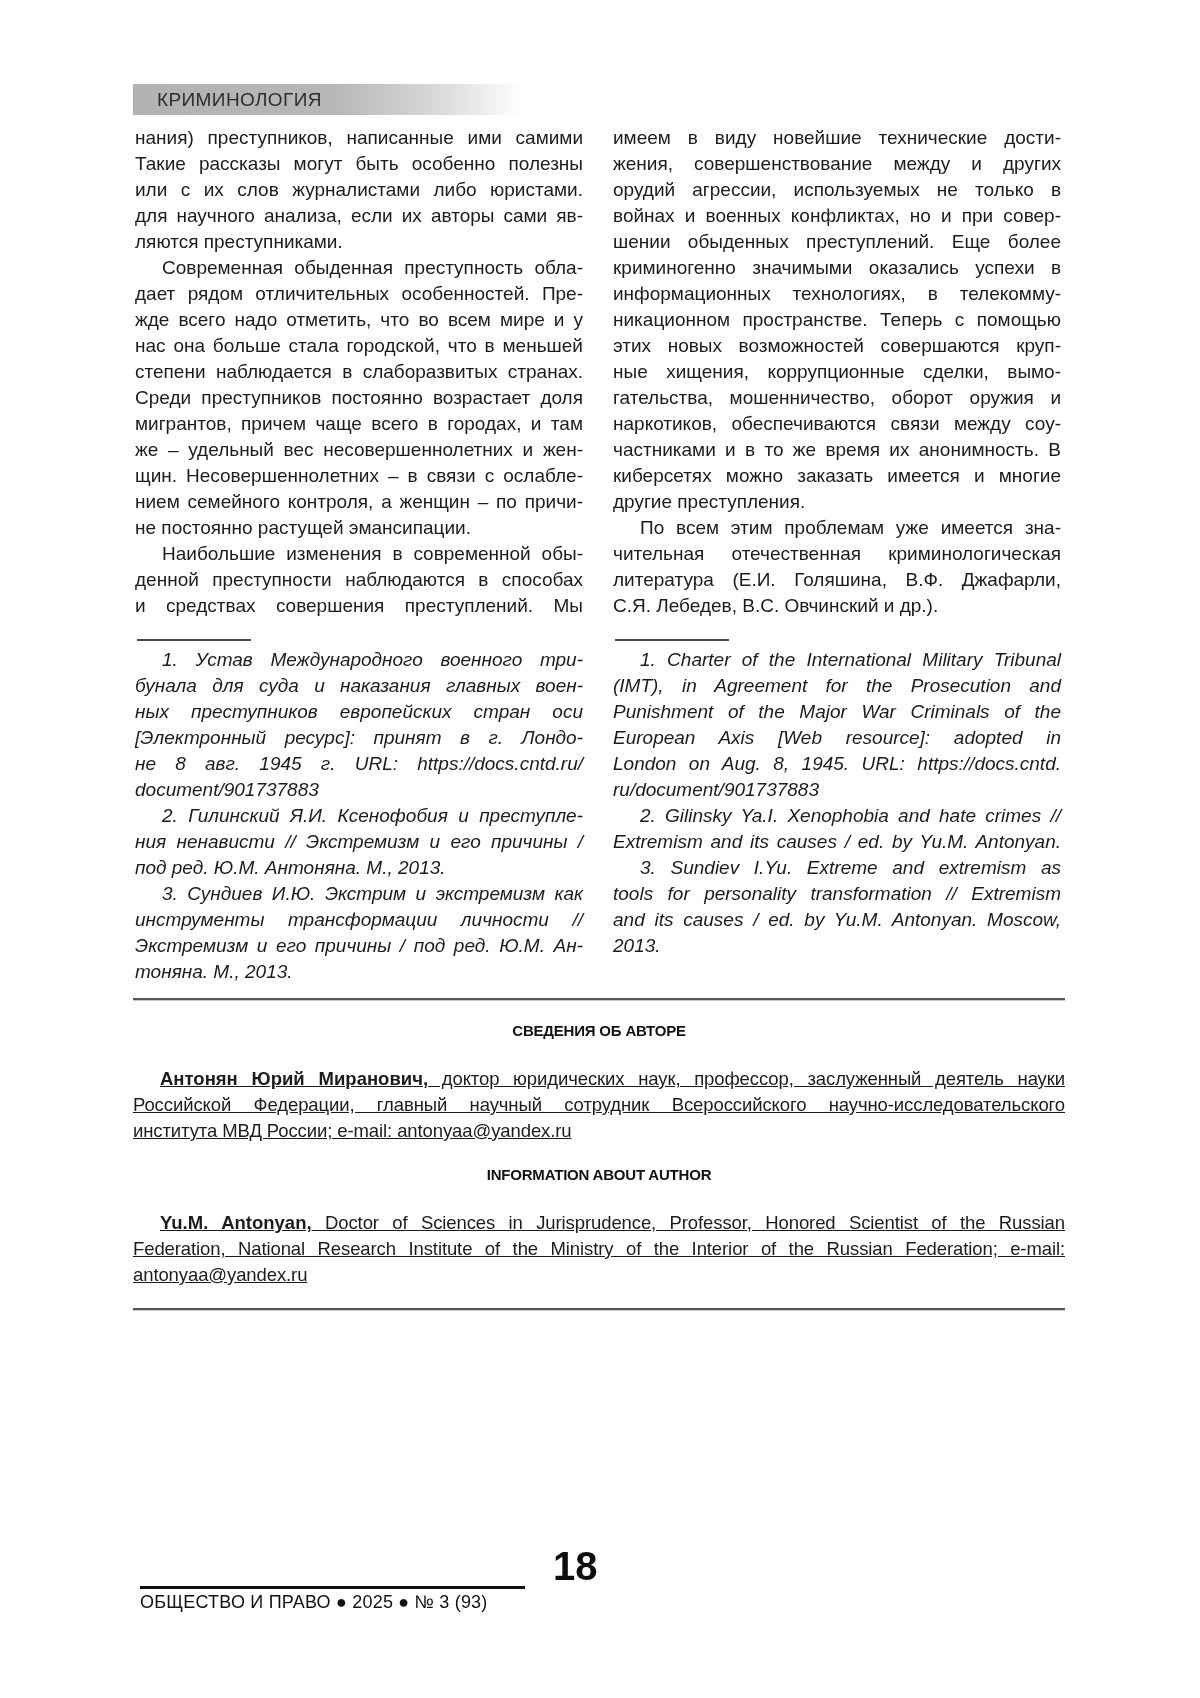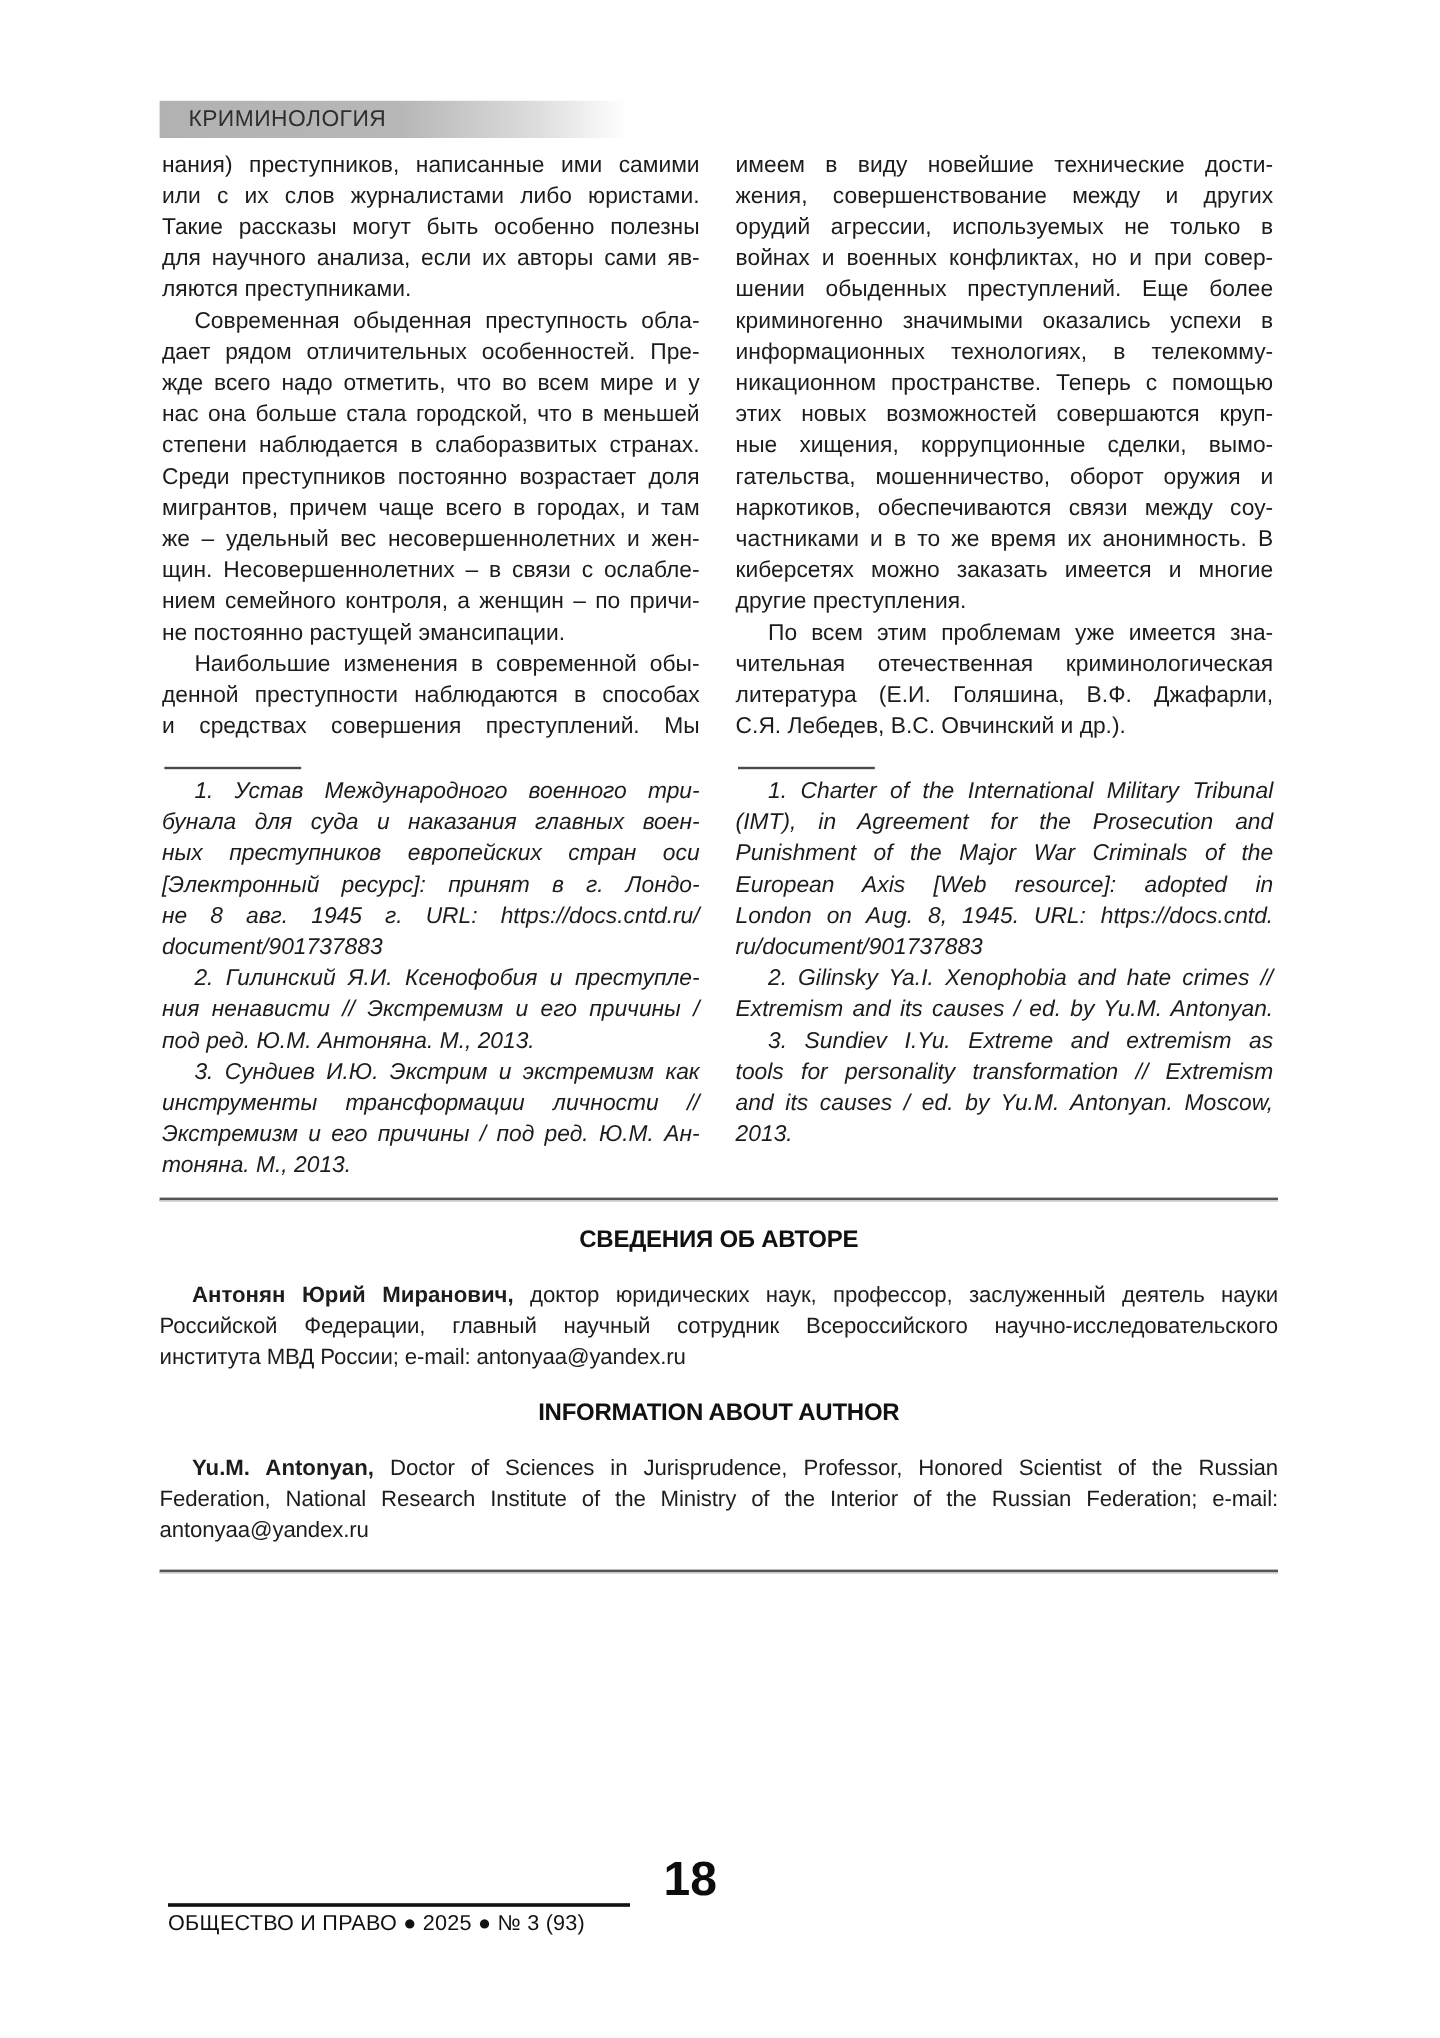--- a/index.html
+++ b/index.html
@@ -24,25 +24,25 @@
   }
   .line.pend{text-align-last:left;}
   .line.indent{text-indent:27px;}
   .line.fn{font-style:italic;}
   .fnrule{width:114px;height:2px;background:#4a4a4a;margin:20px 0 6px 2px;}
   .divider{position:absolute;left:133px;width:932px;height:2px;background:#555555;border-bottom:1px solid #c9c9c9;}
   #divider-top{top:998px;}
   #divider-bottom{top:1308px;}
   .heading{
     position:absolute;left:133px;width:932px;text-align:center;
-    font-weight:bold;font-size:20px;letter-spacing:-0.2px;color:#111111;
+    font-weight:bold;font-size:15px;letter-spacing:-0.2px;color:#111111;
   }
   #heading-ru{top:1022px;}
   #heading-en{top:1166px;}
-  .author-para{position:absolute;left:133px;width:932px;}
+  .author-para{position:absolute;left:133px;width:932px;text-decoration:underline;}
   #author-ru{top:1066px;}
   #author-en{top:1210px;}
   .aline{
     height:26px;line-height:26px;font-size:18.5px;letter-spacing:-0.1px;
     text-align:justify;text-align-last:justify;white-space:nowrap;
   }
   .aline.pend{text-align-last:left;}
   .aline.indent{text-indent:27px;}
   .aline b{letter-spacing:0;}
   .footer-rule{position:absolute;left:140px;top:1586px;width:385px;height:3px;background:#111111;}
@@ -54,22 +54,22 @@
 
 <div class="page">
 
   <div class="section-label-bar">
     <span>КРИМИНОЛОГИЯ</span>
   </div>
 
   <div class="text-block">
     <div class="col" id="col-left">
         <div class="line">нания) преступников, написанные ими самими</div>
+        <div class="line">Такие рассказы могут быть особенно полезны</div>
         <div class="line">или с их слов журналистами либо юристами.</div>
-        <div class="line">Такие рассказы могут быть особенно полезны</div>
         <div class="line">для научного анализа, если их авторы сами яв-</div>
         <div class="line pend">ляются преступниками.</div>
         <div class="line indent">Современная обыденная преступность обла-</div>
         <div class="line">дает рядом отличительных особенностей. Пре-</div>
         <div class="line">жде всего надо отметить, что во всем мире и у</div>
         <div class="line">нас она больше стала городской, что в меньшей</div>
         <div class="line">степени наблюдается в слаборазвитых странах.</div>
         <div class="line">Среди преступников постоянно возрастает доля</div>
         <div class="line">мигрантов, причем чаще всего в городах, и там</div>
         <div class="line">же – удельный вес несовершеннолетних и жен-</div>

